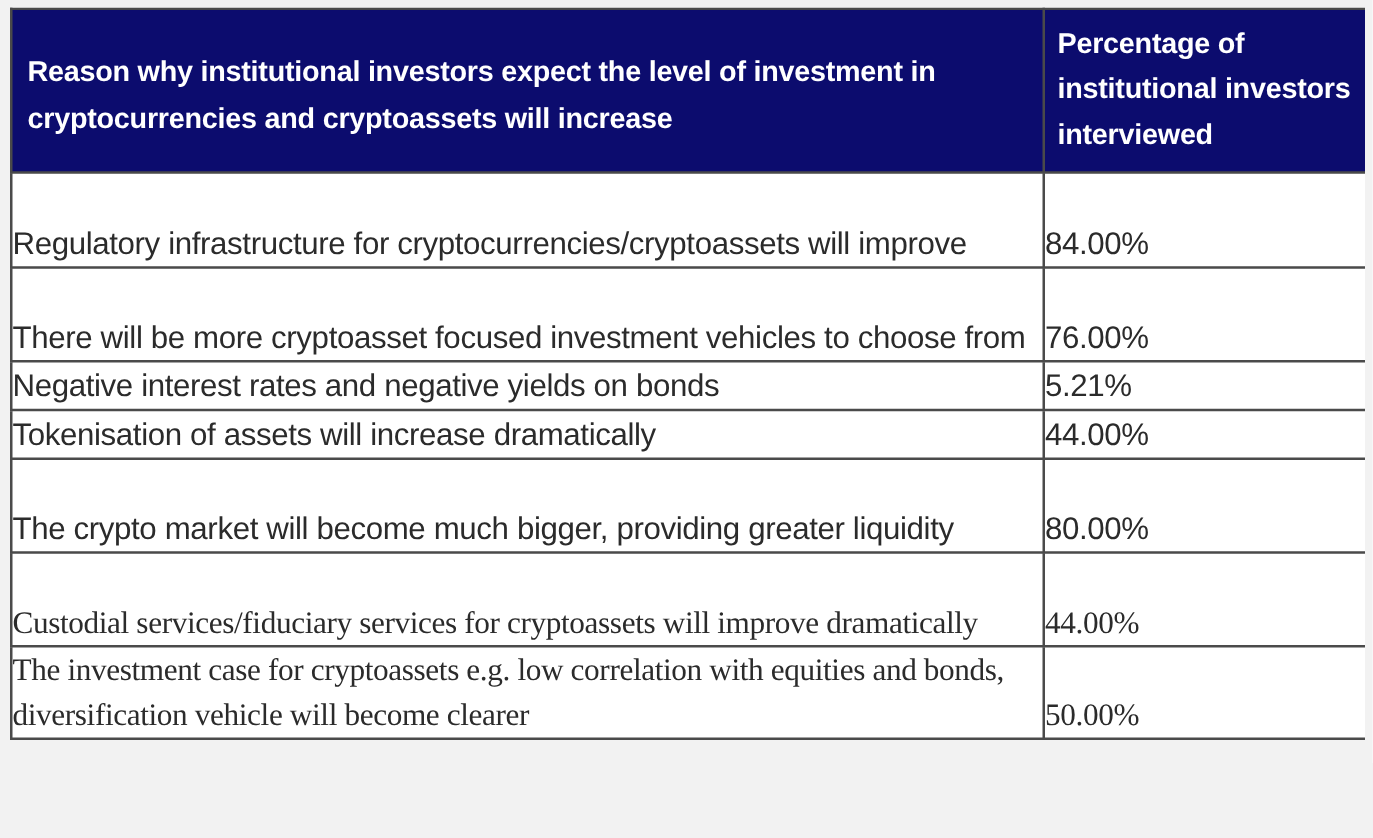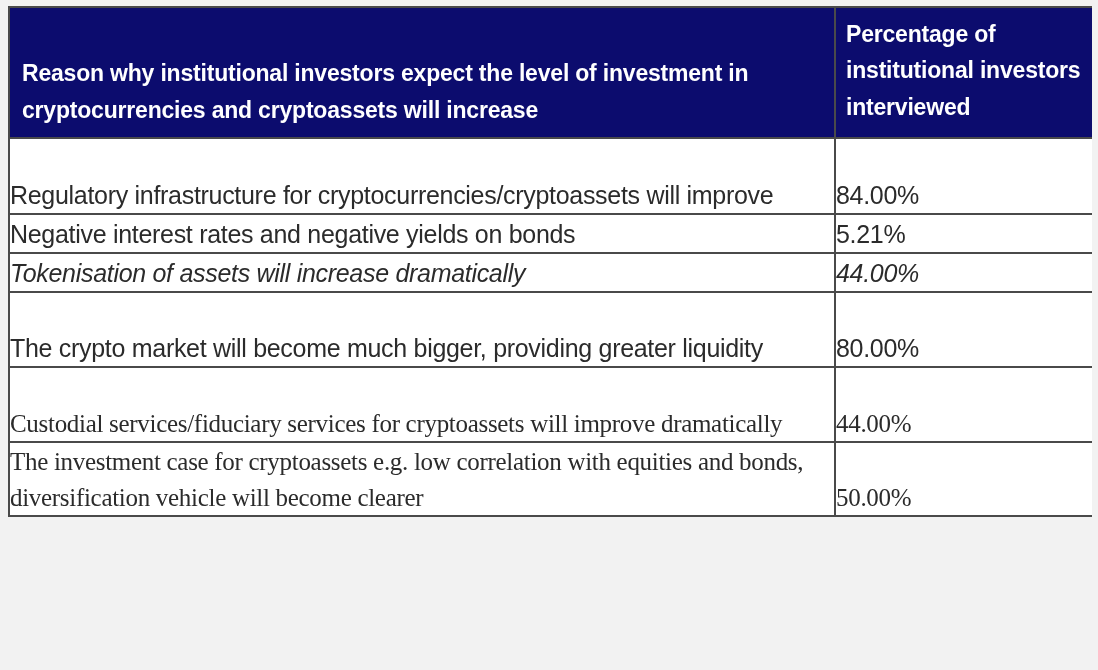--- a/index.html
+++ b/index.html
@@ -45,21 +45,21 @@
 
   
   thead th {
     background: #0c0c6e;
     color: #ffffff;
     border-color: #0c0c6e;
     vertical-align: bottom;
     text-align: left;
   }
   thead th.th-reason {
-    padding: 8px 10px 8px 12px;
+    padding: 8px 10px 24px 12px;
     height: 131px;
     box-sizing: border-box;
   }
   thead th.th-pct {
     padding: 8px 10px 8px 10px;
     height: 131px;
     box-sizing: border-box;
     vertical-align: top;
     border-left: 2px solid #6d28d9;
   }
@@ -88,21 +88,21 @@
   }
   td.pct-cell {
     padding: 3px 8px 3px 8px;
     vertical-align: bottom;
     white-space: nowrap;
   }
   tr.r1 td { height: 74px; }
   tr.r2 td { height: 73px; }
   tr.r3 td { height: 73px; }
   tr.r4 td { height: 37px; }
-  tr.r5 td { height: 37px; font-style: italic; }
+  tr.r5 td { height: 37px; }
   tr.r6 td { height: 73px; }
   tr.r7 td { height: 73px; font-family: Liberation Serif, serif; }
   tr.r8 td { height: 72px; font-family: Liberation Serif, serif; }
 
   .reason-text {
     display: block;
   }
   .pct-text {
     display: block;
   }
@@ -135,20 +135,28 @@
         <tr class="r1">
           <td class="reason-cell">
             <span class="reason-text">Regulatory infrastructure for cryptocurrencies/cryptoassets will improve</span>
           </td>
           <td class="pct-cell">
             <span class="pct-text">84.00%</span>
           </td>
         </tr>
 
 
+        <tr class="r3">
+          <td class="reason-cell">
+            <span class="reason-text">There will be more cryptoasset focused investment vehicles to choose from</span>
+          </td>
+          <td class="pct-cell">
+            <span class="pct-text">76.00%</span>
+          </td>
+        </tr>
 
         <tr class="r4">
           <td class="reason-cell">
             <span class="reason-text">Negative interest rates and negative yields on bonds</span>
           </td>
           <td class="pct-cell">
             <span class="pct-text">5.21%</span>
           </td>
         </tr>
 

